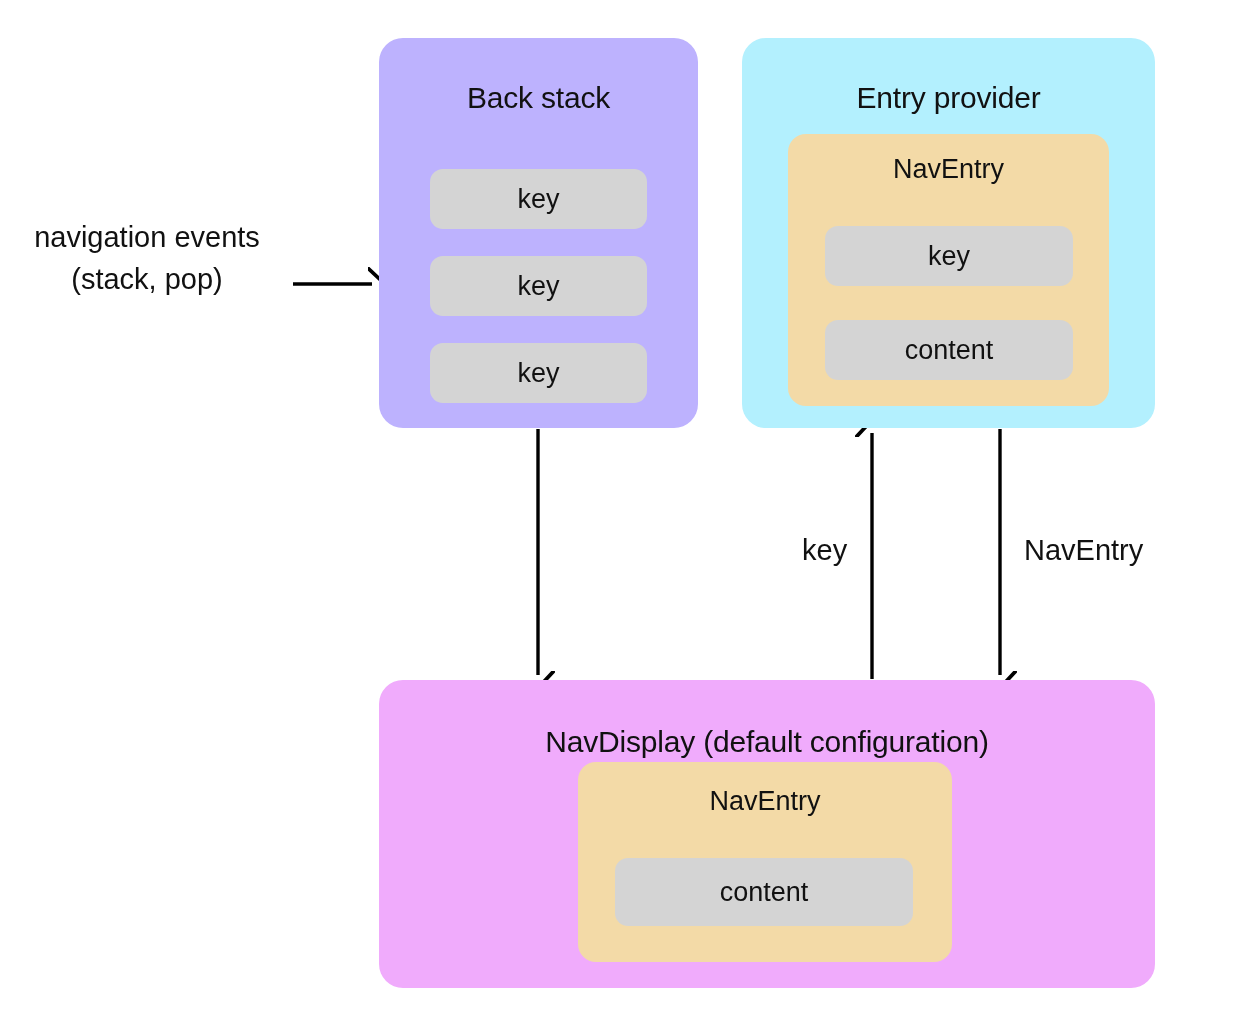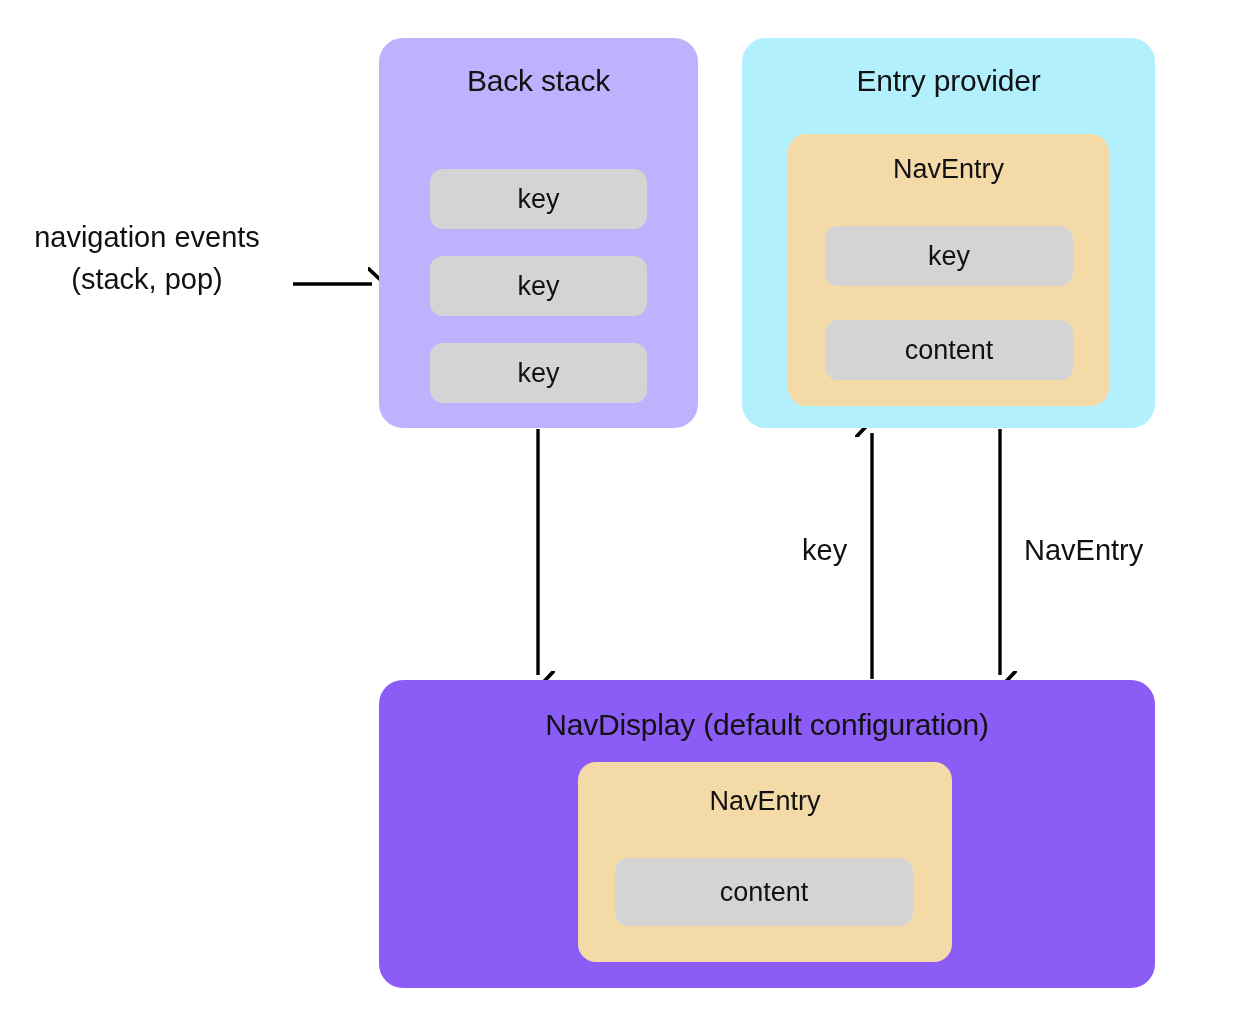--- a/index.html
+++ b/index.html
@@ -29,20 +29,21 @@
   .card-title {
     position: absolute;
     left: 0;
     right: 0;
     text-align: center;
     font-size: 30px;
     line-height: 34px;
     letter-spacing: -0.2px;
     color: #111111;
     white-space: nowrap;
+    margin-top: 17px;
   }
 
   #back-stack-card { left: 379px; top: 38px; width: 319px; height: 390px; }
   #entry-provider-card { left: 742px; top: 38px; width: 413px; height: 390px; }
   #nav-display-card { left: 379px; top: 680px; width: 776px; height: 308px; }
 
   #back-stack-card .card-title,
   #entry-provider-card .card-title { top: 26px; }
   #nav-display-card .card-title { top: 28px; }
 
@@ -171,21 +172,21 @@
 
       <div id="ep-key" class="chip">key</div>
       <div id="ep-content" class="chip">content</div>
     </div>
   </div>
 
   <div id="arrow-key-label" class="float-label">key</div>
 
   <div id="arrow-nav-label" class="float-label">NavEntry</div>
 
-  <div id="nav-display-card" class="card" style="background:#8b5cf6;">
+  <div id="nav-display-card" class="card" style="background:#f0abfc;">
     <div class="card-title">NavDisplay (default configuration)</div>
 
     <div id="nav-display-naventry" class="nav-entry" style="background:#f3daa7;">
       <div class="nav-entry-title">NavEntry</div>
 
       <div id="nd-content" class="chip">content</div>
     </div>
   </div>
 
 </div>

